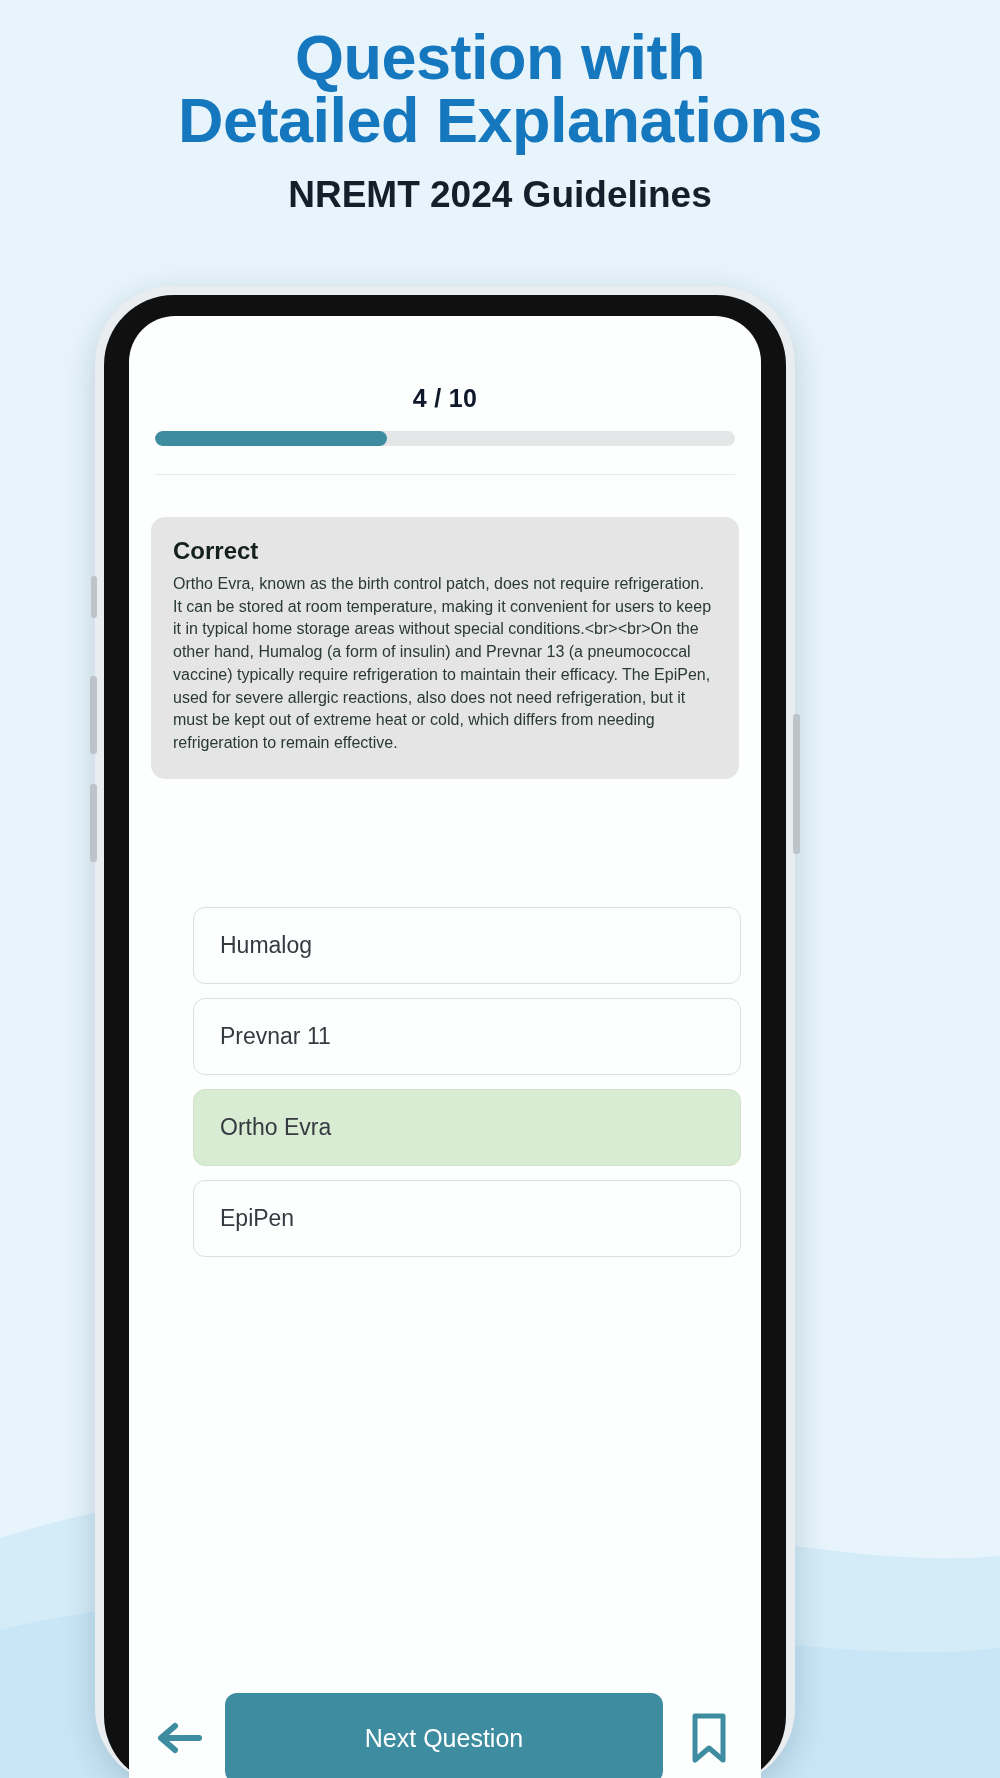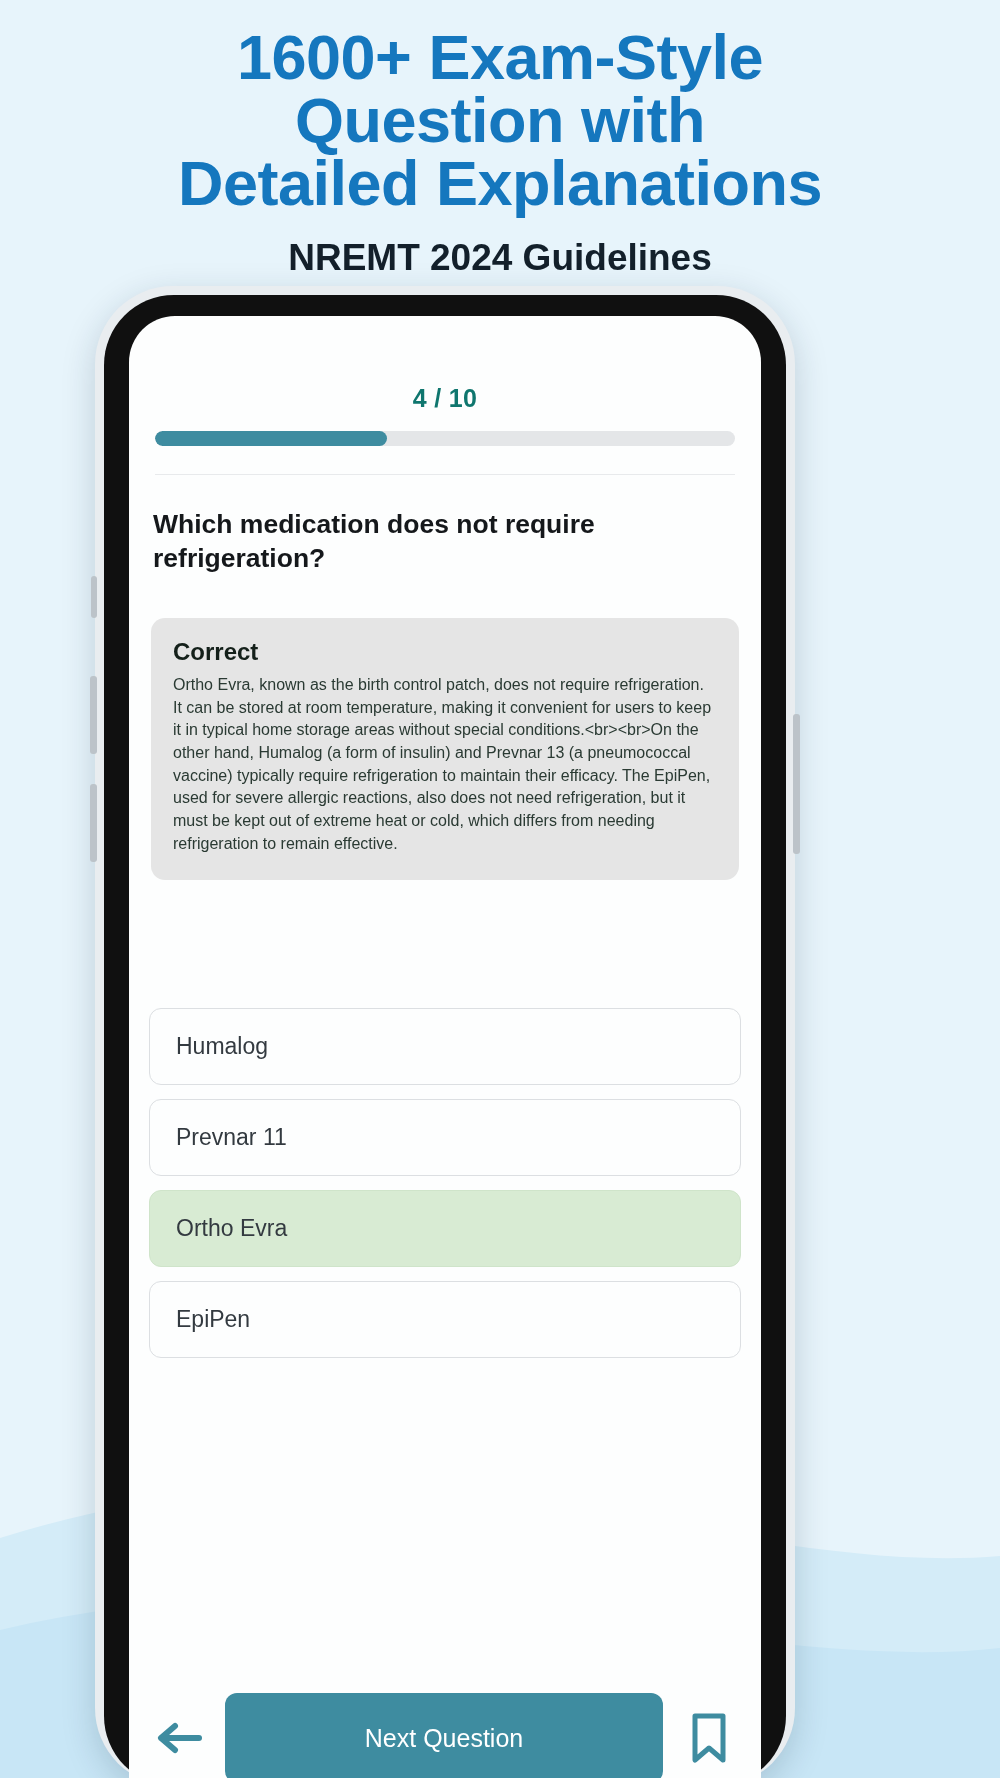--- a/index.html
+++ b/index.html
@@ -100,21 +100,21 @@
   .btn-power  { right: -5px; top: 428px; width: 7px; height: 140px; }
 
   
   .quiz-top {
     padding: 68px 26px 0 26px;
   }
   .progress-label {
     text-align: center;
     font-size: 25px;
     font-weight: bold;
-    color: #0f766e;
+    color: #0f172a;
     letter-spacing: 0.3px;
   }
   .progress-track {
     margin: 18px 0 0 0;
     height: 15px;
     background: #e4e6e8;
     border-radius: 9px;
     overflow: hidden;
   }
   .progress-fill {
@@ -159,20 +159,21 @@
     margin: 128px 20px 0 20px;
   }
   .answer-option {
     border: 1.6px solid #dcdfe2;
     border-radius: 12px;
     background: #fdfefe;
     padding: 24px 26px;
     font-size: 23px;
     color: #333a40;
     margin-bottom: 14px;
+    margin-left: 44px;
   }
   .answer-option.selected {
     background: #d8ebd3;
     border-color: #cfe4ca;
   }
 
   .bottom-bar {
     position: absolute;
     left: 0;
     right: 0;
@@ -217,21 +218,20 @@
 
 <div class="bg-wave">
   <svg width="1000" height="540" viewBox="0 0 1000 540" xmlns="http://www.w3.org/2000/svg">
     <path d="M0,300 C160,250 330,232 520,262 C700,290 860,330 1000,318 L1000,540 L0,540 Z" fill="#d4ecf8"></path>
     <path d="M0,392 C170,352 360,348 540,374 C720,400 880,424 1000,410 L1000,540 L0,540 Z" fill="#c8e6f6"></path>
   </svg>
 </div>
 
 <div class="promo">
   <div class="promo-title">
-    <span class="line">1600+ Exam-Style</span>
     <span class="line">Question with</span>
     <span class="line">Detailed Explanations</span>
   </div>
   <div class="promo-sub">NREMT 2024 Guidelines</div>
 </div>
 
 <div class="phone-wrap">
   <div class="phone-outer"></div>
   <div class="phone-frame"></div>
 
@@ -243,21 +243,20 @@
   <div class="phone-screen">
 
     <div class="quiz-top">
       <div class="progress-label">4 / 10</div>
       <div class="progress-track">
         <div class="progress-fill" style="width: 40%;"></div>
       </div>
       <div class="divider"></div>
     </div>
 
-    <div class="question-text">Which medication does not require refrigeration?</div>
 
     <div class="explain-card">
       <div class="explain-title">Correct</div>
       <div class="explain-body">Ortho Evra, known as the birth control patch, does not require refrigeration. It can be stored at room temperature, making it convenient for users to keep it in typical home storage areas without special conditions.&lt;br&gt;&lt;br&gt;On the other hand, Humalog (a form of insulin) and Prevnar 13 (a pneumococcal vaccine) typically require refrigeration to maintain their efficacy. The EpiPen, used for severe allergic reactions, also does not need refrigeration, but it must be kept out of extreme heat or cold, which differs from needing refrigeration to remain effective.</div>
     </div>
 
     <div class="answers">
       <div class="answer-option">Humalog</div>
       <div class="answer-option">Prevnar 11</div>
       <div class="answer-option selected">Ortho Evra</div>

